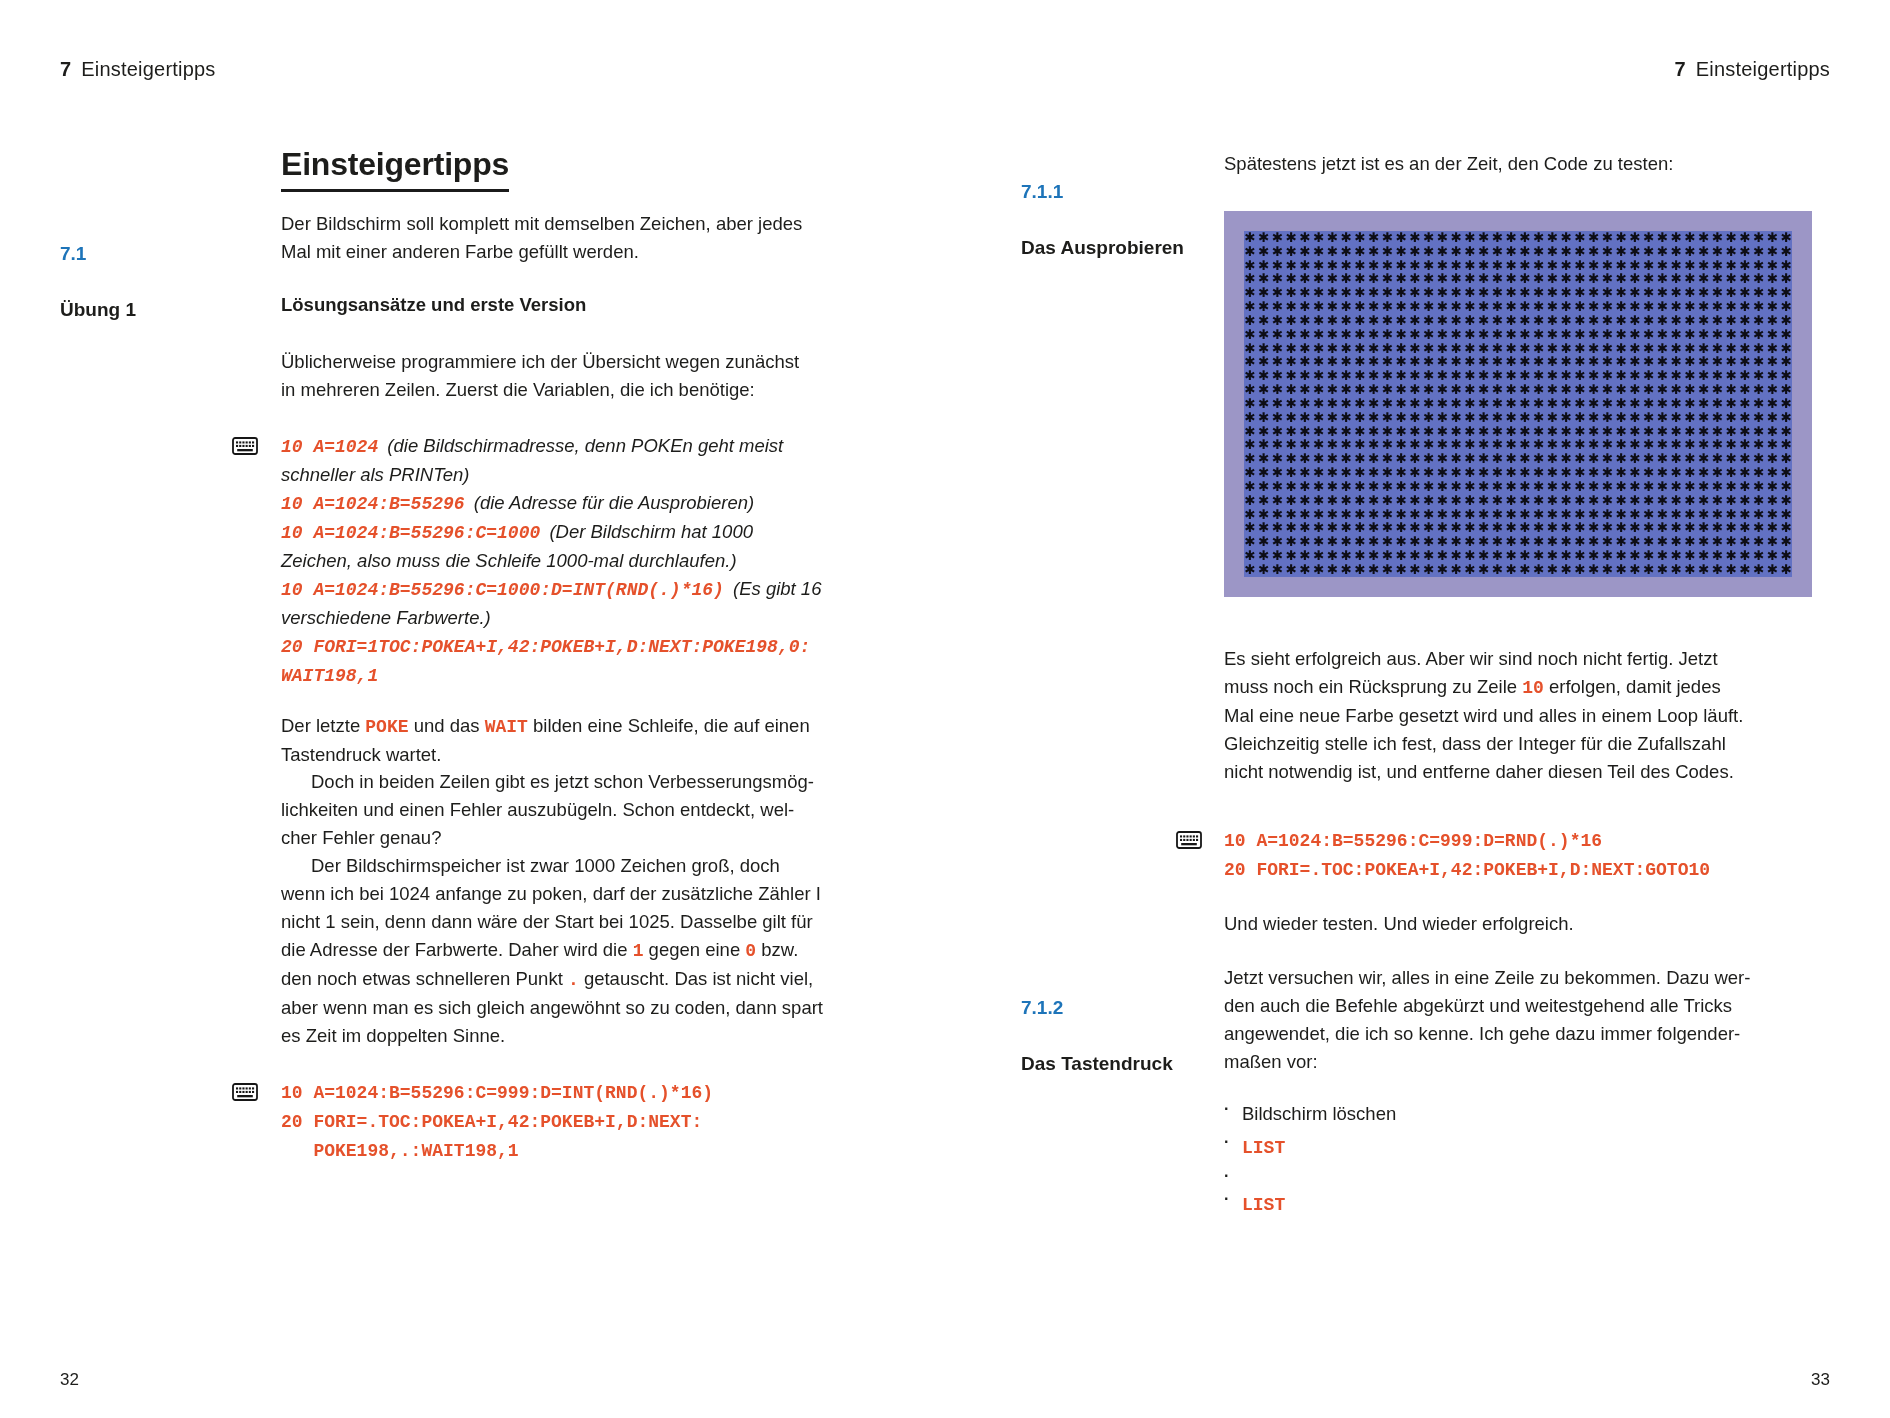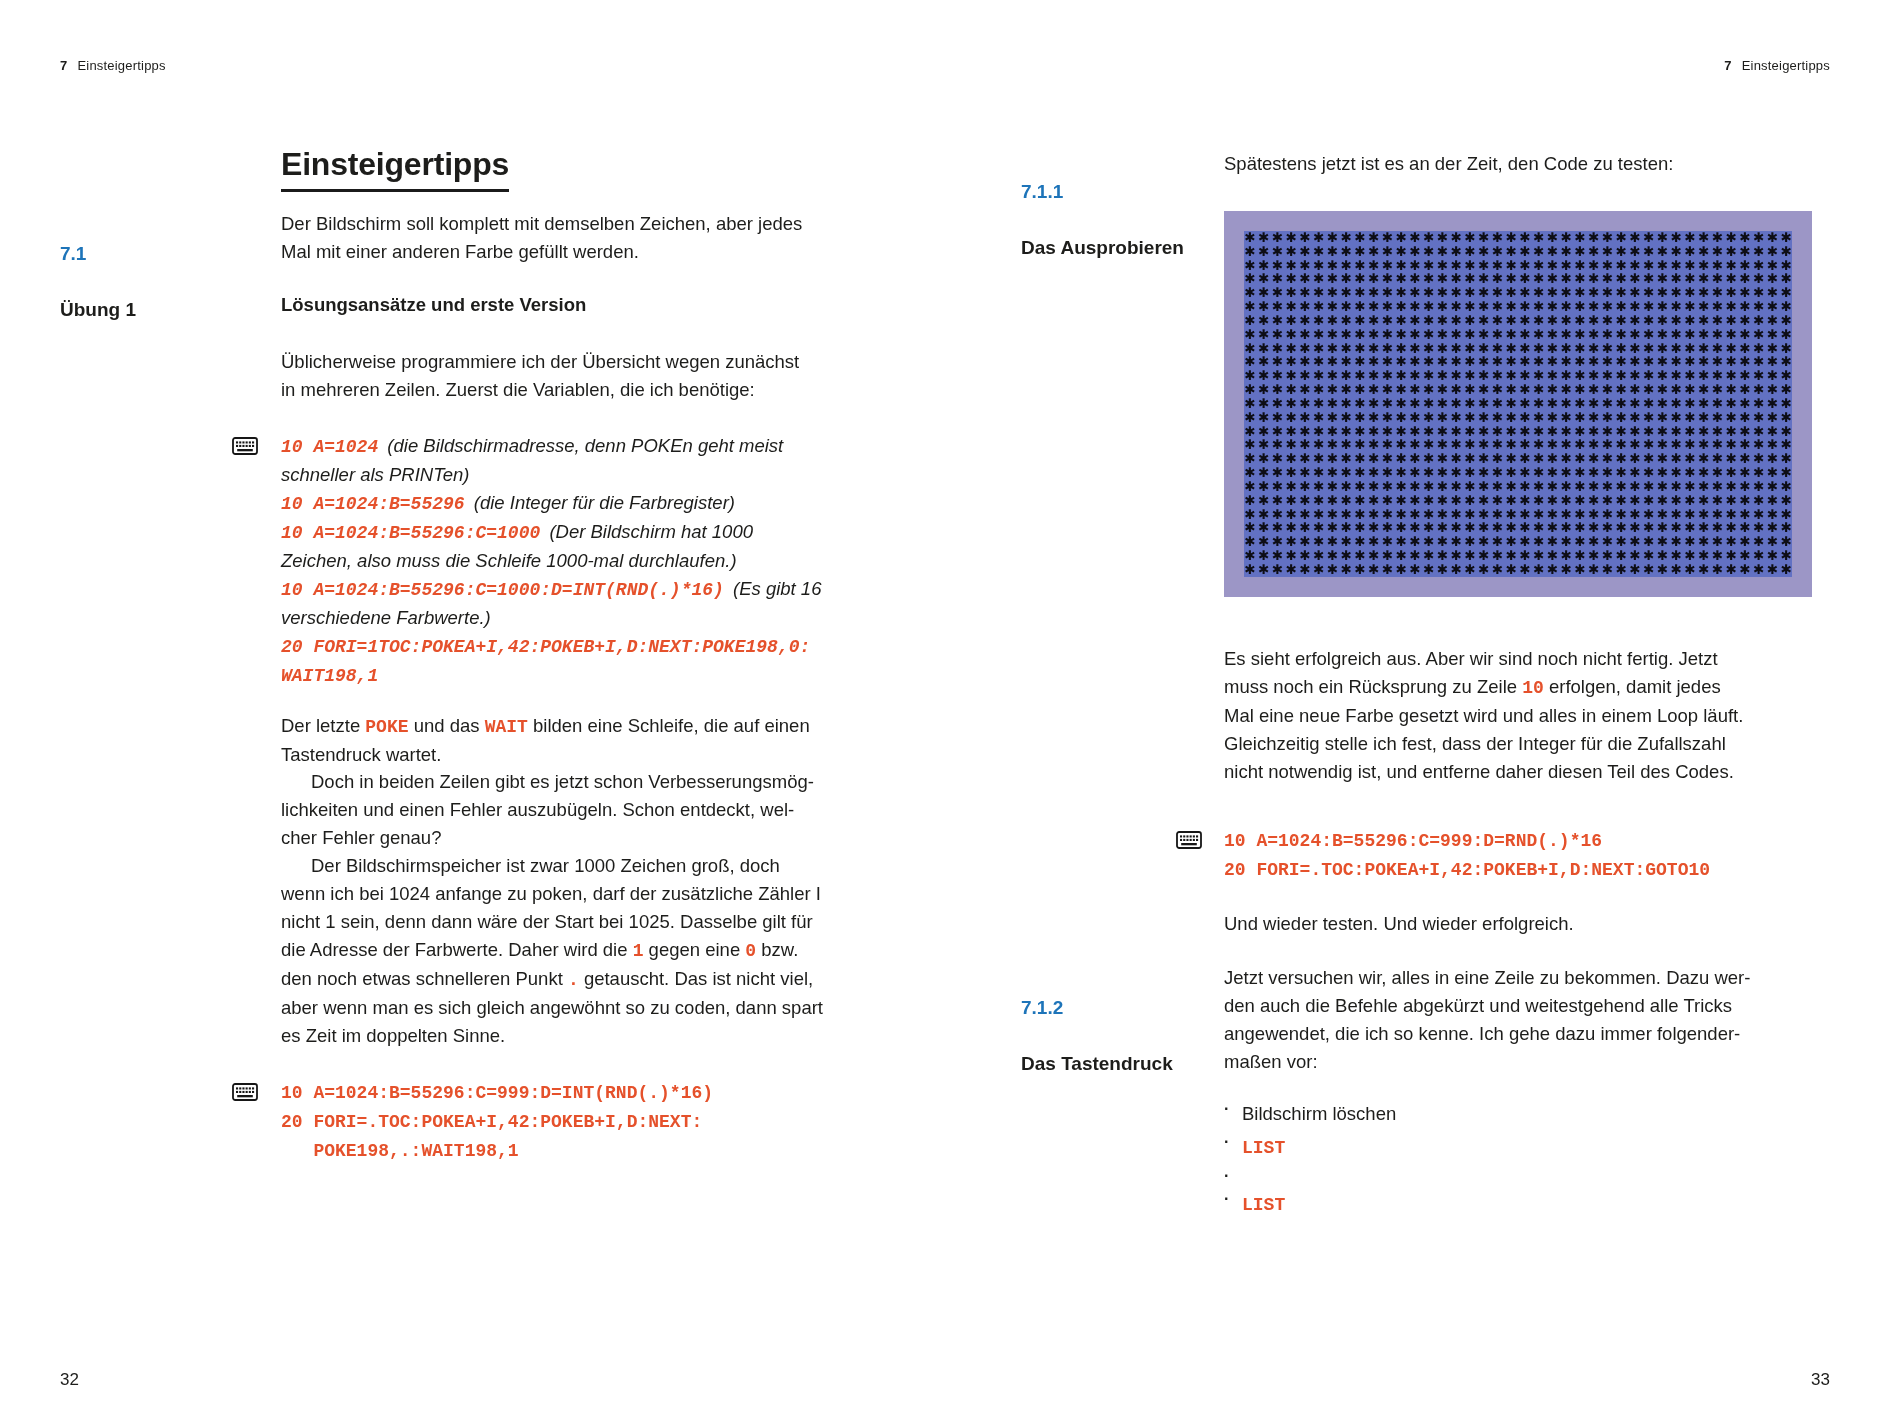--- a/index.html
+++ b/index.html
@@ -1,19 +1,19 @@
 <!DOCTYPE html>
 <html lang="de"><head>
 <meta charset="utf-8">
 <style>
   html,body{margin:0;padding:0;background:#ffffff;}
   .canvas{position:relative;width:1890px;height:1418px;background:#ffffff;overflow:hidden;
           font-family:"Liberation Sans",sans-serif;color:#1d1d1b;}
   .abs{position:absolute;}
-  .running-head{font-size:13px;letter-spacing:.2px;}
+  .running-head{font-size:20px;letter-spacing:.2px;}
   .running-head .num{font-weight:700;margin-right:10px;}
   .page-title{font-size:32px;font-weight:700;letter-spacing:-.2px;border-bottom:3px solid #1b1b1b;
               padding-bottom:6px;display:inline-block;}
   .section-label{font-size:19px;line-height:28px;font-weight:700;white-space:pre-line;}
   .section-label .sec-num{color:#1d74b9;display:block;}
   .section-label .sec-name{color:#1d1d1b;display:block;}
   .para{font-size:18.5px;line-height:28px;white-space:pre-line;}
   .para .code{font-size:18px;}
   .indent{text-indent:30px;}
   .code{font-family:"Liberation Mono","DejaVu Sans Mono",monospace;color:#e5512b;font-weight:700;}
@@ -71,21 +71,21 @@
           <rect x="7.2" y="7.9" width="2.1" height="2.1"></rect>
           <rect x="10.4" y="7.9" width="2.1" height="2.1"></rect>
           <rect x="13.6" y="7.9" width="2.1" height="2.1"></rect>
           <rect x="16.8" y="7.9" width="2.1" height="2.1"></rect>
           <rect x="20" y="7.9" width="2.1" height="2.1"></rect>
         <rect x="5.2" y="12" width="15.6" height="2.3"></rect>
       </g>
     </svg>
     <div class="abs codeblock" style="left:281px;top:432px;width:570px;font-style:italic;"><span class="code">10 A=1024</span><span class="txt"> (die Bildschirmadresse, denn POKEn geht meist
 schneller als PRINTen)
-</span><span class="code">10 A=1024:B=55296</span><span class="txt"> (die Integer für die Farbregister)
+</span><span class="code">10 A=1024:B=55296</span><span class="txt"> (die Adresse für die Ausprobieren)
 </span><span class="code">10 A=1024:B=55296:C=1000</span><span class="txt"> (Der Bildschirm hat 1000
 Zeichen, also muss die Schleife 1000-mal durchlaufen.)
 </span><span class="code">10 A=1024:B=55296:C=1000:D=INT(RND(.)*16)</span><span class="txt"> (Es gibt 16
 verschiedene Farbwerte.)
 </span><span class="code">20 FORI=1TOC:POKEA+I,42:POKEB+I,D:NEXT:POKE198,0:
 WAIT198,1</span></div>
 
     <div class="abs para" style="left:281px;top:712px;width:556px;"><span class="txt">Der letzte </span><span class="code">POKE</span><span class="txt"> und das </span><span class="code">WAIT</span><span class="txt"> bilden eine Schleife, die auf einen
 Tastendruck wartet.</span></div>
     <div class="abs para indent" style="left:281px;top:768px;width:556px;"><span class="txt">Doch in beiden Zeilen gibt es jetzt schon Verbesserungsmög-

